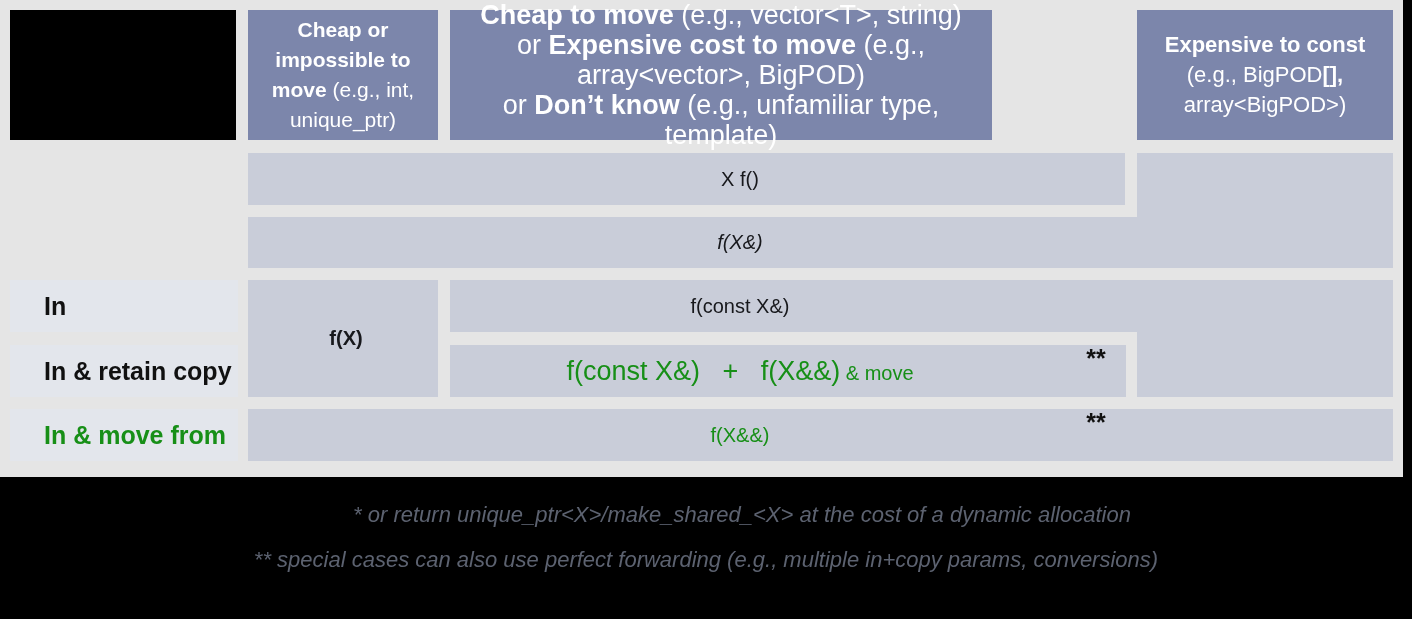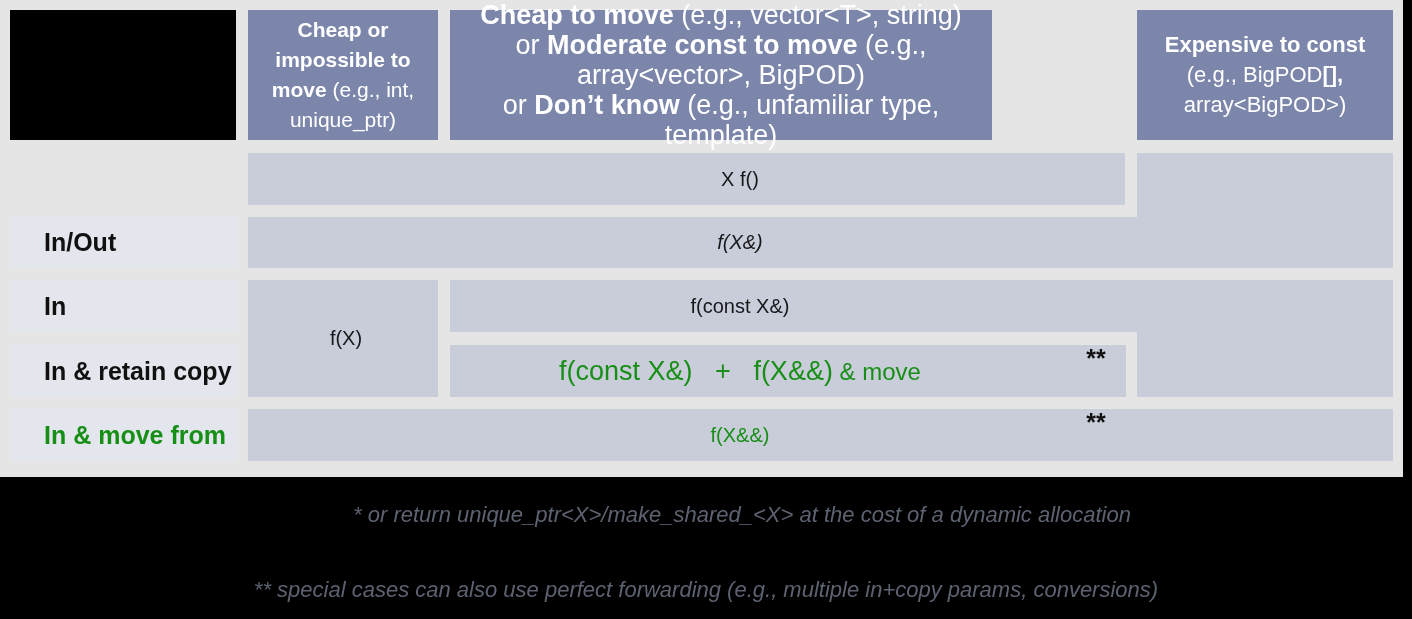--- a/index.html
+++ b/index.html
@@ -33,71 +33,70 @@
   
   .cell { position:absolute; background:var(--cell-bg); }
 
   
   .code {
     position:absolute; display:flex; align-items:center; justify-content:center;
     font-size:20px; color:#17181c; pointer-events:none;
   }
   .green { color:var(--green); }
   .pre { white-space:pre; }
-  .code .small { font-size:24px; }
+  .code .small { font-size:20px; }
   .star {
     position:absolute; width:48px; text-align:center;
     font-size:25px; font-weight:bold; color:#111;
   }
 
   
   #footer { left:0; top:477px; width:1412px; height:142px; }
   .fn {
     position:absolute; left:0; width:1412px; text-align:center;
     color:var(--footnote); font-style:italic; font-size:22px; line-height:30px;
   }
   #fn1 { top:500px;margin-left:36px; }
-  #fn2 { top:575px; }
+  #fn2 { top:545px; }
 </style>
 </head>
 <body>
 
 <div id="stage">
 
   <div class="abs black" style="left:10px; top:10px; width:226px; height:130px;"></div>
   <div class="abs black" style="left:1403px; top:0; width:9px; height:477px;"></div>
   <div class="abs black" id="footer"></div>
 
   <div class="hcell" id="h1">
       <span><span style="font-weight: 700;">Cheap or</span><br><span style="font-weight: 700;">impossible to</span><br><span style="font-weight: 700;">move</span><span> (e.g., int,</span><br><span>unique_ptr)</span></span>
     </div>
   <div class="hcell" id="h2">
-      <span><span style="font-weight: 700;">Cheap to move</span><span> (e.g., vector&lt;T&gt;, string)</span><br><span>or </span><span style="font-weight: 700;">Moderate const to move</span><span> (e.g., array&lt;vector&gt;, BigPOD)</span><br><span>or </span><span style="font-weight: 700;">Don’t know</span><span> (e.g., unfamiliar type, template)</span></span>
+      <span><span style="font-weight: 700;">Cheap to move</span><span> (e.g., vector&lt;T&gt;, string)</span><br><span>or </span><span style="font-weight: 700;">Expensive cost to move</span><span> (e.g., array&lt;vector&gt;, BigPOD)</span><br><span>or </span><span style="font-weight: 700;">Don’t know</span><span> (e.g., unfamiliar type, template)</span></span>
     </div>
   <div class="hcell" id="h3">
       <span><span style="font-weight: 700;">Expensive to const</span><span></span><br><span>(e.g., BigPOD</span><span style="font-weight: 700;">[],</span><span></span><br><span>array&lt;BigPOD&gt;)</span></span>
     </div>
 
-  <div class="rlabel" style="top:217px; height:51px;">In/Out</div>
   <div class="rlabel" style="top:280px; height:52px;">In</div>
   <div class="rlabel green" style="top:409px; height:52px;">In &amp; move from</div>
   <div class="rlabel" style="top:345px; height:52px;">In &amp; retain copy</div>
 
   <div class="cell" style="left:248px; top:153px; width:877px; height:52px;"></div>
   <div class="cell" style="left:1137px; top:153px; width:256px; height:115px;"></div>
   <div class="cell" style="left:248px; top:217px; width:1145px; height:51px;"></div>
   <div class="cell" style="left:248px; top:280px; width:190px; height:117px;"></div>
   <div class="cell" style="left:450px; top:280px; width:943px; height:52px;"></div>
   <div class="cell" style="left:1137px; top:280px; width:256px; height:117px;"></div>
   <div class="cell" style="left:450px; top:345px; width:676px; height:52px;"></div>
   <div class="cell" style="left:248px; top:409px; width:1145px; height:52px;"></div>
 
   <div class="code" style="left:248px; top:153px; width:984px; height:52px;">X f()</div>
   <div class="code" style="left:248px; top:217px; width:984px; height:51px;font-style:italic;">f(X&amp;)</div>
-  <div class="code" style="left:248px; top:280px; width:196px; height:117px;">f(X)</div>
+  <div class="code" style="left:248px; top:280px; width:196px; height:117px;font-weight:bold;">f(X)</div>
   <div class="code" style="left:450px; top:280px; width:580px; height:52px;">f(const X&amp;)</div>
   <div class="code green pre" style="left:450px; top:345px; width:580px; height:52px; font-size:27px;"><span><span>f(const X&amp;)   +   f(X&amp;&amp;)</span><span class="small"> &amp; move</span></span></div>
   <div class="code green" style="left:248px; top:409px; width:984px; height:52px;">f(X&amp;&amp;)</div>
 
   <div class="star" style="left:1072px; top:344px;">**</div>
   <div class="star" style="left:1072px; top:408px;">**</div>
 
   <div class="fn" id="fn1">* or return unique_ptr&lt;X&gt;/make_shared_&lt;X&gt; at the cost of a dynamic allocation</div>
   <div class="fn" id="fn2">** special cases can also use perfect forwarding (e.g., multiple in+copy params, conversions)</div>
 

